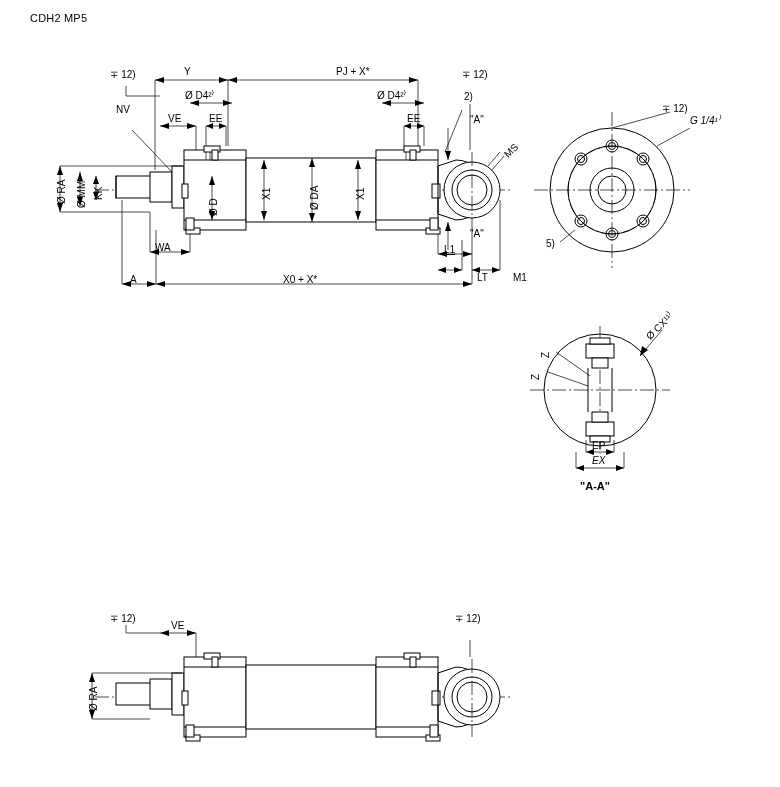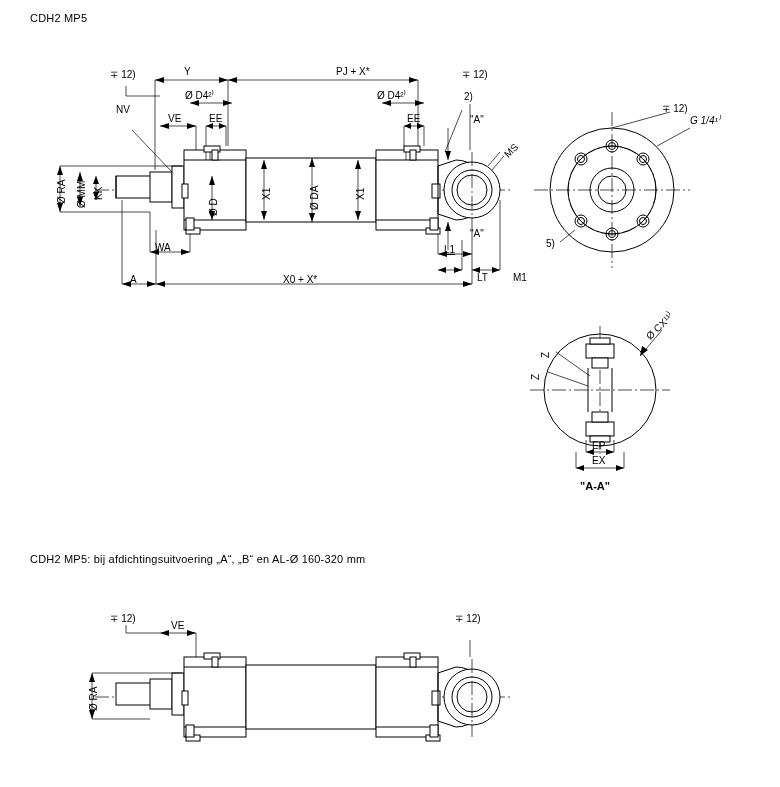--- a/index.html
+++ b/index.html
@@ -16,21 +16,20 @@
   .dim{stroke:#000;stroke-width:.7;fill:none;}
   .ctr{stroke:#000;stroke-width:.7;fill:none;stroke-dasharray:14 3 2 3;}
   .fillw{fill:#ffffff;stroke:#000;stroke-width:1;}
 </style>
 </head>
 <body>
 
 <div class="root">
 
   <div class="title" style="left:30px;top:12px;">CDH2 MP5</div>
-  <div class="title" style="left:30px;top:553px;">CDH2 MP5: bij afdichtingsuitvoering  „A“, „B“ en AL-Ø 160-320 mm</div>
 
   <svg width="780" height="787">
 
     <line class="ctr" x1="95" y1="190" x2="510" y2="190"></line>
 
     <rect class="fillw" x="116" y="176" width="44" height="22"></rect>
     <line class="ln" x1="116" y1="176" x2="116" y2="198"></line>
 
     <g class="thin">
       <line x1="152" y1="174" x2="152" y2="200"></line>
@@ -320,21 +319,21 @@
   <div class="lbl" style="left:477px;top:272px;padding-left:36px;">M1</div>
 
   <div class="lbl" style="left:662px;top:103px;">∓ 12)</div>
   <div class="lbl" style="left:690px;top:115px;font-style:italic;">G 1/4¹⁾</div>
   <div class="lbl" style="left:546px;top:238px;">5)</div>
 
   <div class="lbl rot-45" style="left:644px;top:334px;">Ø CX¹¹⁾</div>
   <div class="lbl rot90" style="left:540px;top:358px;">Z</div>
   <div class="lbl rot90" style="left:530px;top:380px;">Z</div>
   <div class="lbl" style="left:592px;top:440px;">EP</div>
-  <div class="lbl" style="left:592px;top:455px;">EX</div>
+  <div class="lbl" style="left:592px;top:455px;font-style:italic;">EX</div>
   <div class="lbl b" style="left:580px;top:481px;font-weight:bold;">"A-A"</div>
 
   <div class="lbl" style="left:110px;top:613px;">∓ 12)</div>
   <div class="lbl" style="left:171px;top:620px;">VE</div>
   <div class="lbl" style="left:455px;top:613px;">∓ 12)</div>
   <div class="lbl rot90" style="left:88px;top:711px;">Ø RA</div>
 
 </div>
 
 </body></html>

